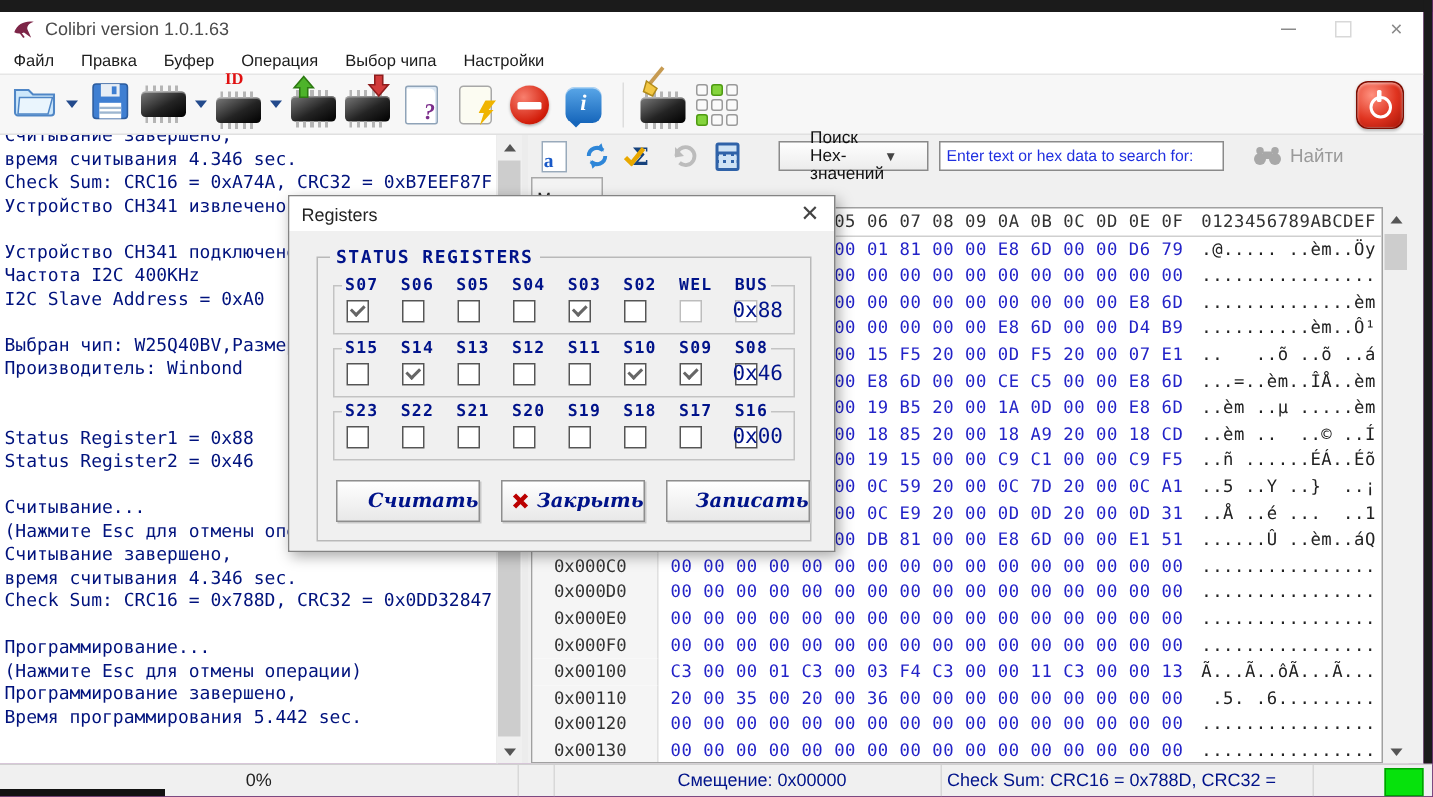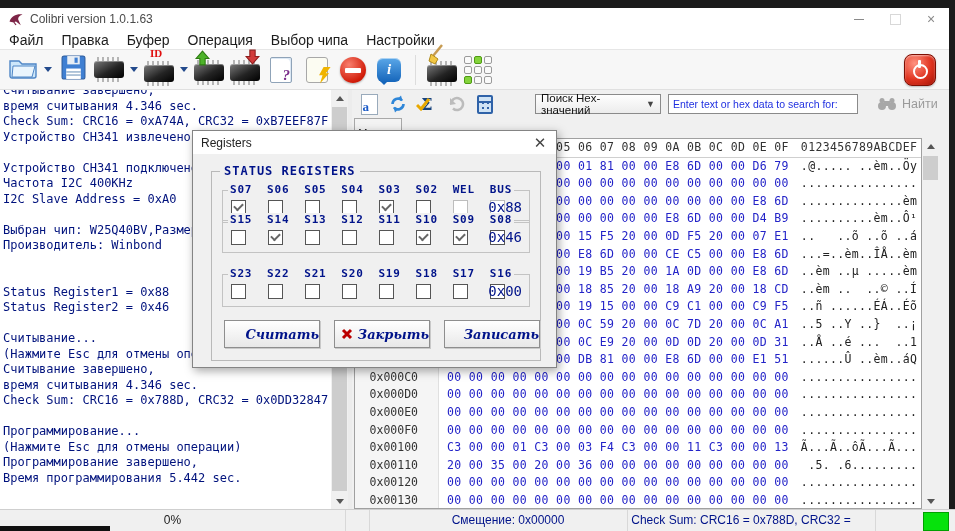--- a/index.html
+++ b/index.html
@@ -10,21 +10,21 @@
   .right-edge{position:absolute;left:949px;top:0;width:6px;height:509px;background:#1b1b1b;}
   .titlebar{position:absolute;left:0;top:8px;width:949px;height:22px;background:#fff;display:flex;align-items:center;}
   .app-icon{margin:0 6px 0 8px;display:flex;}
   .title-text{font-size:12px;color:#4a4a4a;}
   .win-controls{margin-left:auto;display:flex;height:22px;}
   .wc{width:36px;height:22px;display:flex;align-items:center;justify-content:center;}
   .wc-min i{display:block;width:10px;height:1px;background:#8a8a8a;}
   .wc-max i{display:block;width:9px;height:9px;border:1px solid #d8d8d8;}
   .wc-close{color:#8a8a8a;font-size:14px;line-height:1;}
   .menubar{position:absolute;left:0;top:30px;width:949px;height:19px;background:#fff;border-bottom:1px solid #e6e6e6;
-    display:flex;align-items:flex-start;font-size:14px;color:#1c1c1c;}
+    display:flex;align-items:flex-end;font-size:11px;color:#1c1c1c;}
   .menu-item{padding:2px 9px;}
   
   .toolbar{position:absolute;left:0;top:50px;width:949px;height:40px;background:#f7f7f7;border-bottom:1px solid #e0e0e0;
     display:flex;align-items:center;padding:0 6px;box-sizing:border-box;gap:2px;}
   .tbtn{height:38px;min-width:34px;display:flex;align-items:center;justify-content:center;position:relative;}
   .caretbtn{min-width:12px;}
   .caret{width:0;height:0;border-left:4px solid transparent;border-right:4px solid transparent;border-top:5px solid #234a8c;}
   .chipico{width:30px;height:17px;background:linear-gradient(150deg,#7a7a7a 0%,#242424 55%,#000 100%);
     border-radius:3px;position:relative;box-shadow:inset 0 1px 0 rgba(255,255,255,.35);}
   .chipico::before,.chipico::after{content:"";position:absolute;left:3px;right:3px;height:4px;
@@ -71,33 +71,33 @@
   .hexpanel{position:absolute;left:352px;top:90px;width:597px;height:419px;background:#f0f0f0;}
   .htb{position:absolute;left:0;top:0;width:597px;height:28px;display:flex;align-items:center;gap:7px;padding-left:6px;box-sizing:border-box;}
   .hicon{width:22px;height:22px;display:flex;align-items:center;justify-content:center;position:relative;}
   .adoc{width:15px;height:19px;background:#fff;border:1px solid #9ab;position:relative;}
   .adoc b{position:absolute;left:1px;bottom:-1px;font:bold 13px "Liberation Serif",serif;color:#1a5ac8;}
   .chk{position:relative;font:bold 16px "DejaVu Serif",serif;color:#16427c;}
   .calc{width:16px;height:19px;background:#2f62a8;border-radius:2px;position:relative;}
   .calc::before{content:"";position:absolute;left:2px;top:2px;right:2px;height:4px;background:#cfe3f5;}
   .calc::after{content:"";position:absolute;left:2px;top:8px;right:2px;bottom:2px;
     background:repeating-linear-gradient(90deg,#cfe3f5 0 3px,transparent 3px 5px),repeating-linear-gradient(0deg,#cfe3f5 0 3px,transparent 3px 5px);}
-  .combo{margin-left:32px;width:126px;height:20px;background:linear-gradient(#fefefe,#ececec);border:1px solid #8a8a8a;
-    font-size:11.5px;color:#111;display:flex;align-items:center;padding:0 5px;box-sizing:border-box;}
+  .combo{margin-left:16px;width:100px;height:20px;background:linear-gradient(#fefefe,#ececec);border:1px solid #8a8a8a;
+    font-size:11.5px;color:#111;display:flex;align-items:center;padding:0 20px;box-sizing:border-box;}
   .combo .cchev{margin-left:auto;font-size:9px;color:#444;}
   .search-input{width:190px;height:20px;border:1px solid #8a8a8a;font-size:10.5px;color:#2030e0;padding:0 4px;
     box-sizing:border-box;font-family:"Liberation Sans",sans-serif;background:#fff;}
   .findbox{margin-left:12px;display:flex;align-items:center;gap:5px;color:#9a9a9a;font-size:12.5px;}
   .memory-tab{position:absolute;left:2px;top:28px;width:48px;height:21px;background:#f3f3f3;border:1px solid #a8a8a8;border-bottom:none;
     font-size:11px;color:#222;display:flex;align-items:flex-end;justify-content:center;padding-top:18px;box-sizing:border-box;}
   .grid{position:absolute;left:2px;top:48px;width:568px;height:371px;background:#fff;border:1px solid #a0a0a0;
     overflow:hidden;box-sizing:border-box;}
   .hexrow{display:flex;height:17.6px;line-height:17.6px;font-family:"DejaVu Sans Mono",monospace;font-size:11.5px;white-space:pre;}
-  .hexrow .addr{width:84px;background:#f5f5f5;border-right:1px solid #e0e0e0;color:#333;text-align:right;
-    padding-right:20px;box-sizing:border-box;flex:none;}
+  .hexrow .addr{width:84px;background:#f5f5f5;border-right:1px solid #e0e0e0;color:#333;text-align:center;
+    padding-right:6px;box-sizing:border-box;flex:none;}
   .hexrow .bytes{padding-left:8px;color:#2323c8;letter-spacing:.35px;flex:none;}
   .hexrow .ascii{padding-left:12px;color:#222;letter-spacing:.35px;}
   .hexrow.header{border-bottom:1px solid #cfcfcf;}
   .hexrow.header .addr{background:#fff;border-right-color:#cfcfcf;}
   .hexrow.header .bytes,.hexrow.header .ascii{color:#333;}
   .hex-scroll{left:570px;top:48px;height:371px;position:absolute;width:17px;background:#f0f0f0;}
   
   .dialog{position:absolute;left:192px;top:130px;width:365px;height:238px;background:#f0f0f0;border:1px solid #848484;
     box-shadow:2px 3px 9px rgba(0,0,0,.35);z-index:50;box-sizing:border-box;}
   .dlg-title{height:23px;background:#fff;display:flex;align-items:center;}
@@ -397,21 +397,21 @@
                 <span class="cb-slot"><span class="cb"></span></span>
                 <span class="cb-slot"><span class="cb"></span></span>
                 <span class="cb-slot"><span class="cb"></span></span>
                 <span class="cb-slot"><span class="cb"><span class="mark"></span></span></span>
                 <span class="cb-slot"><span class="cb"></span></span>
                 <span class="cb-slot"><span class="cb disabled"></span></span>
                 <span class="cb-slot"><span class="cb disabled"></span></span>
               </div>
               <span class="reg-val">0x88</span>
             </div>
-            <div class="reg-box" style="top: 48px;">
+            <div class="reg-box" style="top: 60px;">
               <span class="reg-legend">S15  S14  S13  S12  S11  S10  S09  S08</span>
               <div class="cb-row">
                 <span class="cb-slot"><span class="cb"></span></span>
                 <span class="cb-slot"><span class="cb"><span class="mark"></span></span></span>
                 <span class="cb-slot"><span class="cb"></span></span>
                 <span class="cb-slot"><span class="cb"></span></span>
                 <span class="cb-slot"><span class="cb"></span></span>
                 <span class="cb-slot"><span class="cb"><span class="mark"></span></span></span>
                 <span class="cb-slot"><span class="cb"><span class="mark"></span></span></span>
                 <span class="cb-slot"><span class="cb"></span></span>

